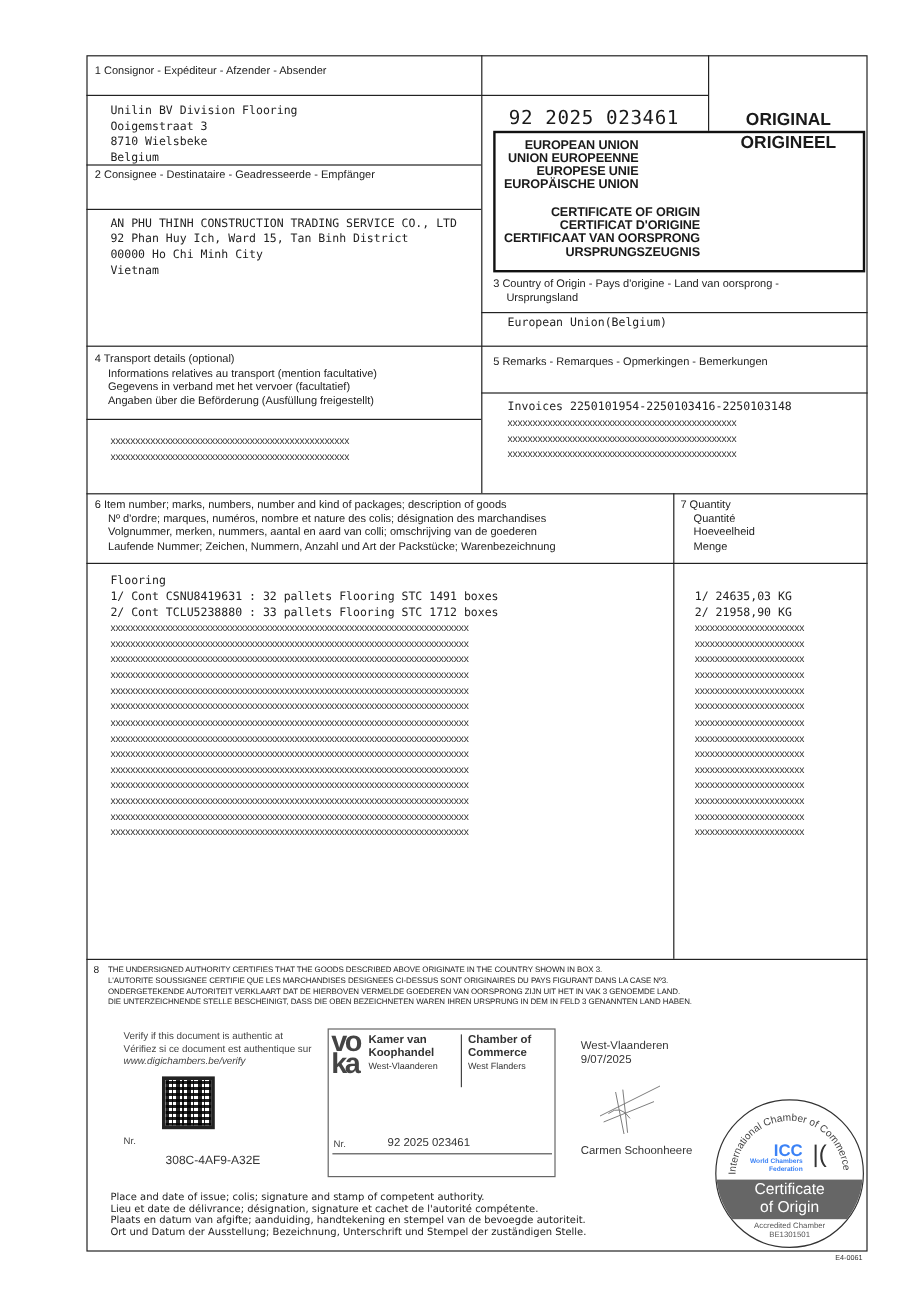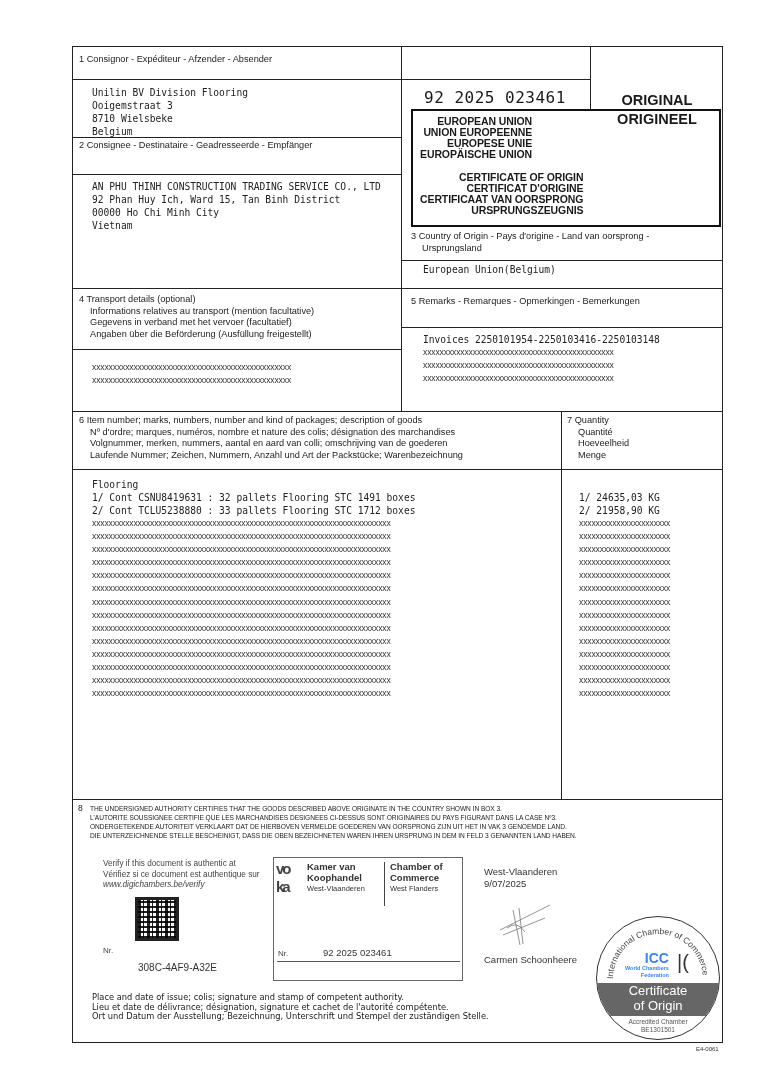--- a/index.html
+++ b/index.html
@@ -167,21 +167,21 @@
 <div class="abs" style="left:103px;top:859px;font-size:8.2px;line-height:10.5px;color:#444;">
   <div>Verify if this document is authentic at</div>
   <div>Vérifiez si ce document est authentique sur</div>
   <div style="font-style:italic;">www.digichambers.be/verify</div>
 </div>
 <div class="abs qr" style="left:135px;top:897px;border:3px solid #222;box-sizing:border-box;"></div>
 <div class="abs" style="left:103px;top:946px;font-size:8px;color:#444;">Nr.</div>
 <div class="abs" style="left:138px;top:962px;font-size:10px;color:#333;">308C-4AF9-A32E</div>
 
 <div class="abs" style="left:273px;top:857px;width:190px;height:124px;border:1px solid #666;box-sizing:border-box;">
-  <div class="abs" style="left:2px;top:2px;width:26px;font-weight:bold;font-size:15px;line-height:18px;color:#444;letter-spacing:-2px;">
+  <div class="abs" style="left:2px;top:2px;width:26px;font-weight:bold;font-size:24px;line-height:18px;color:#444;letter-spacing:-2px;">
     <div>vo</div>
     <div>ka</div>
   </div>
   <div class="abs" style="left:33px;top:3px;font-size:9.5px;line-height:11px;color:#333;">
     <div class="bold">Kamer van</div>
     <div class="bold">Koophandel</div>
     <div style="font-size:7.5px;">West-Vlaanderen</div>
   </div>
   <div class="vl" style="left:110px;top:4px;height:44px;border-left:1px solid #444;"></div>
   <div class="abs" style="left:116px;top:3px;font-size:9.5px;line-height:11px;color:#333;">
@@ -222,16 +222,17 @@
   </div>
   <div class="abs" style="left:0;top:101px;width:122px;text-align:center;font-size:6.5px;line-height:8px;color:#555;">
     <div>Accredited Chamber</div>
     <div>BE1301501</div>
   </div>
 </div>
 
 <div class="abs foot" style="left:92px;top:993px;">
   <div>Place and date of issue; colis; signature and stamp of competent authority.</div>
   <div>Lieu et date de délivrance; désignation, signature et cachet de l'autorité compétente.</div>
+  <div>Plaats en datum van afgifte; aanduiding, handtekening en stempel van de bevoegde autoriteit.</div>
   <div>Ort und Datum der Ausstellung; Bezeichnung, Unterschrift und Stempel der zuständigen Stelle.</div>
 </div>
 
 <div class="abs" style="left:696px;top:1046px;font-size:6px;color:#333;">E4-0061</div>
 
 </body></html>

